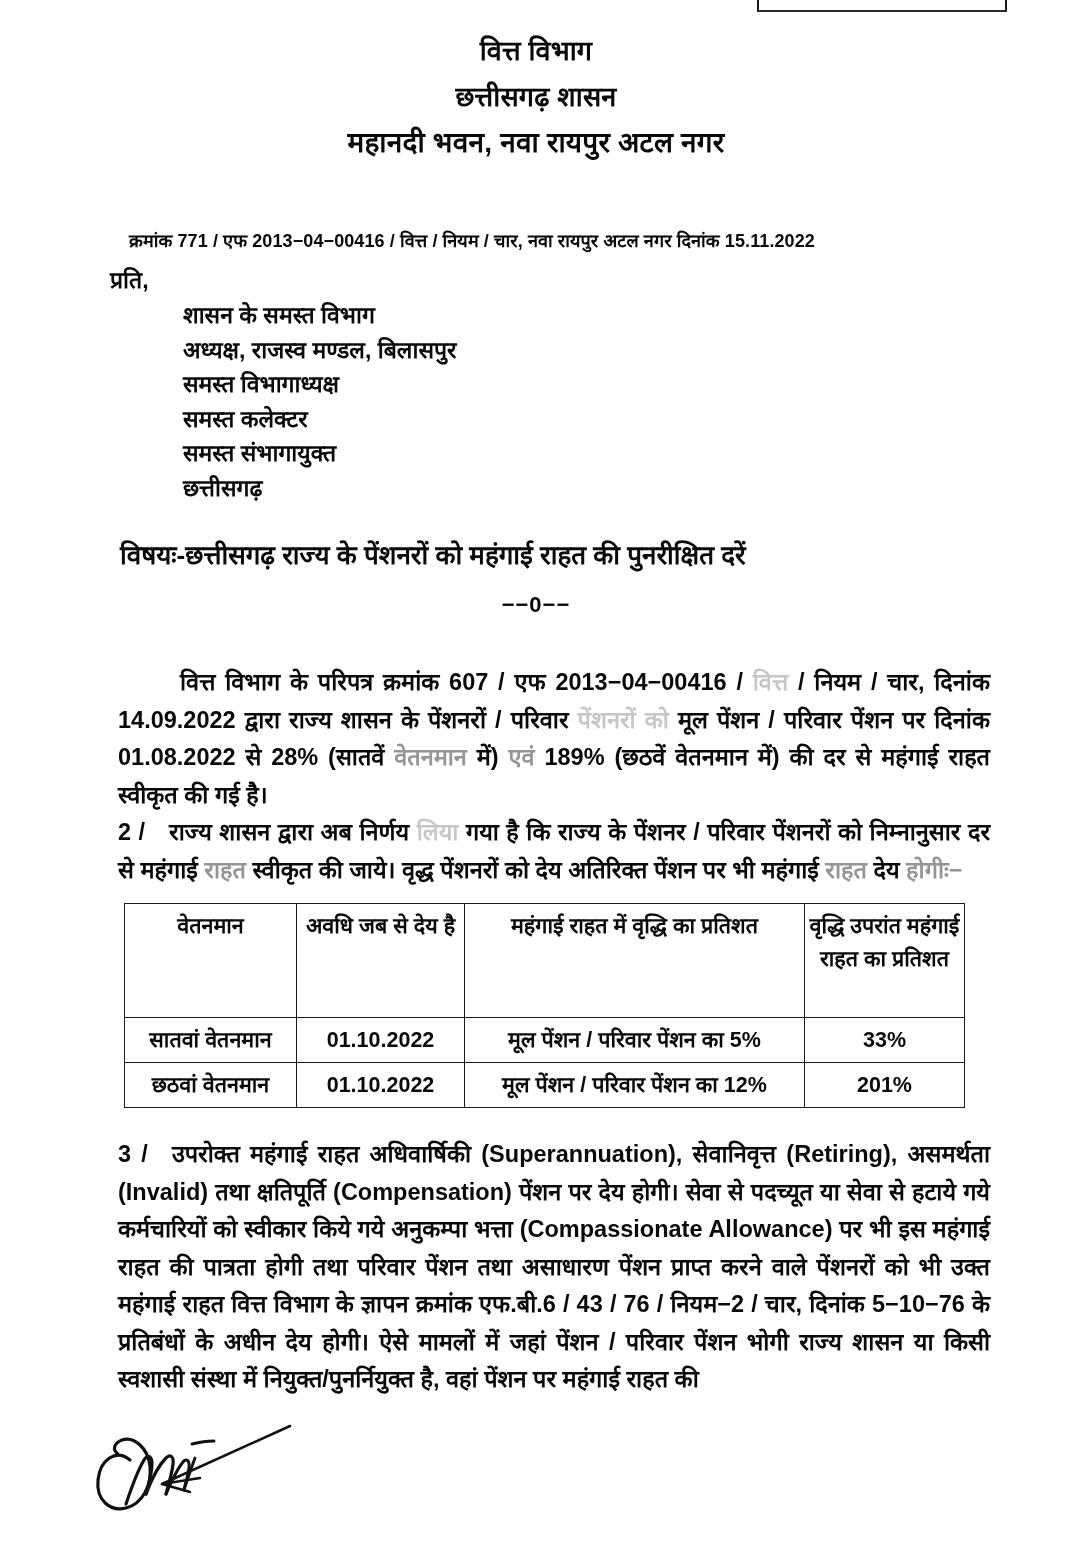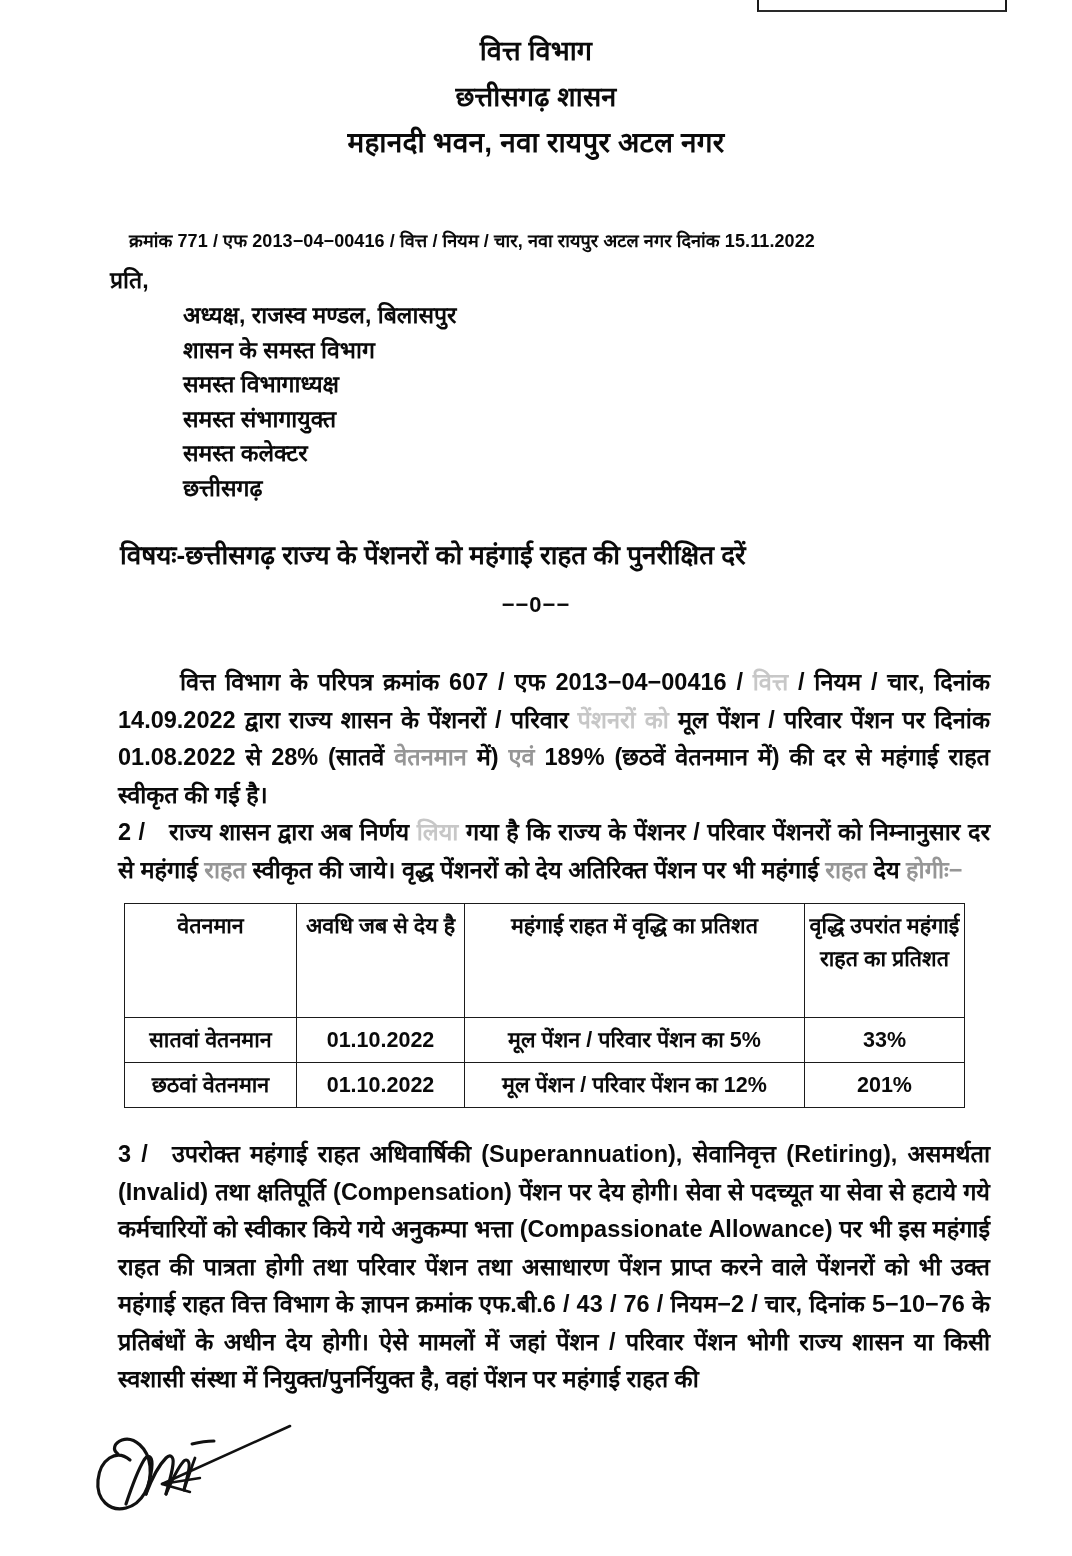--- a/index.html
+++ b/index.html
@@ -183,25 +183,25 @@
     <div class="header-line">वित्त विभाग</div>
     <div class="header-line">छत्तीसगढ़ शासन</div>
     <div class="header-line wide">महानदी भवन, नवा रायपुर अटल नगर</div>
   </div>
 
   <div class="refline">क्रमांक 771 / एफ 2013−04−00416 / वित्त / नियम / चार,  नवा रायपुर अटल नगर दिनांक 15.11.2022</div>
 
   <div class="prati">प्रति,</div>
 
   <div class="addressees">
+    <div class="addressee">शासन के समस्त विभाग</div>
     <div class="addressee">अध्यक्ष, राजस्व मण्डल, बिलासपुर</div>
-    <div class="addressee">शासन के समस्त विभाग</div>
     <div class="addressee">समस्त विभागाध्यक्ष</div>
+    <div class="addressee">समस्त कलेक्टर</div>
     <div class="addressee">समस्त संभागायुक्त</div>
-    <div class="addressee">समस्त कलेक्टर</div>
     <div class="addressee">छत्तीसगढ़</div>
   </div>
 
   <div class="subject">विषयः-छत्तीसगढ़ राज्य के पेंशनरों को महंगाई राहत की पुनरीक्षित दरें</div>
 
   <div class="divider">−−0−−</div>
 
   <div class="para" id="para1"><span class="indent"></span><span>वित्त विभाग के परिपत्र क्रमांक 607 / एफ 2013−04−00416 /</span> <span class="faded">वित्त</span> <span>/ नियम / चार, दिनांक 14.09.2022 द्वारा राज्य शासन के पेंशनरों / परिवार</span> <span class="faded">पेंशनरों को</span> <span>मूल पेंशन / परिवार पेंशन पर दिनांक 01.08.2022 से 28% (सातवें</span> <span class="faded-mid">वेतनमान</span> <span>में)</span> <span class="faded-mid">एवं</span> <span>189% (छठवें वेतनमान में) की दर से महंगाई राहत स्वीकृत की गई है।</span></div>
 
   <div class="para" id="para2"><span class="para-num">2 /</span><span>राज्य शासन द्वारा अब निर्णय</span> <span class="faded">लिया</span> <span>गया है कि राज्य के पेंशनर / परिवार पेंशनरों को निम्नानुसार दर से महंगाई</span> <span class="faded-mid">राहत</span> <span>स्वीकृत की जाये। वृद्ध पेंशनरों को देय अतिरिक्त पेंशन पर भी महंगाई</span> <span class="faded-mid">राहत</span> <span>देय</span> <span class="faded-mid">होगीः−</span></div>

